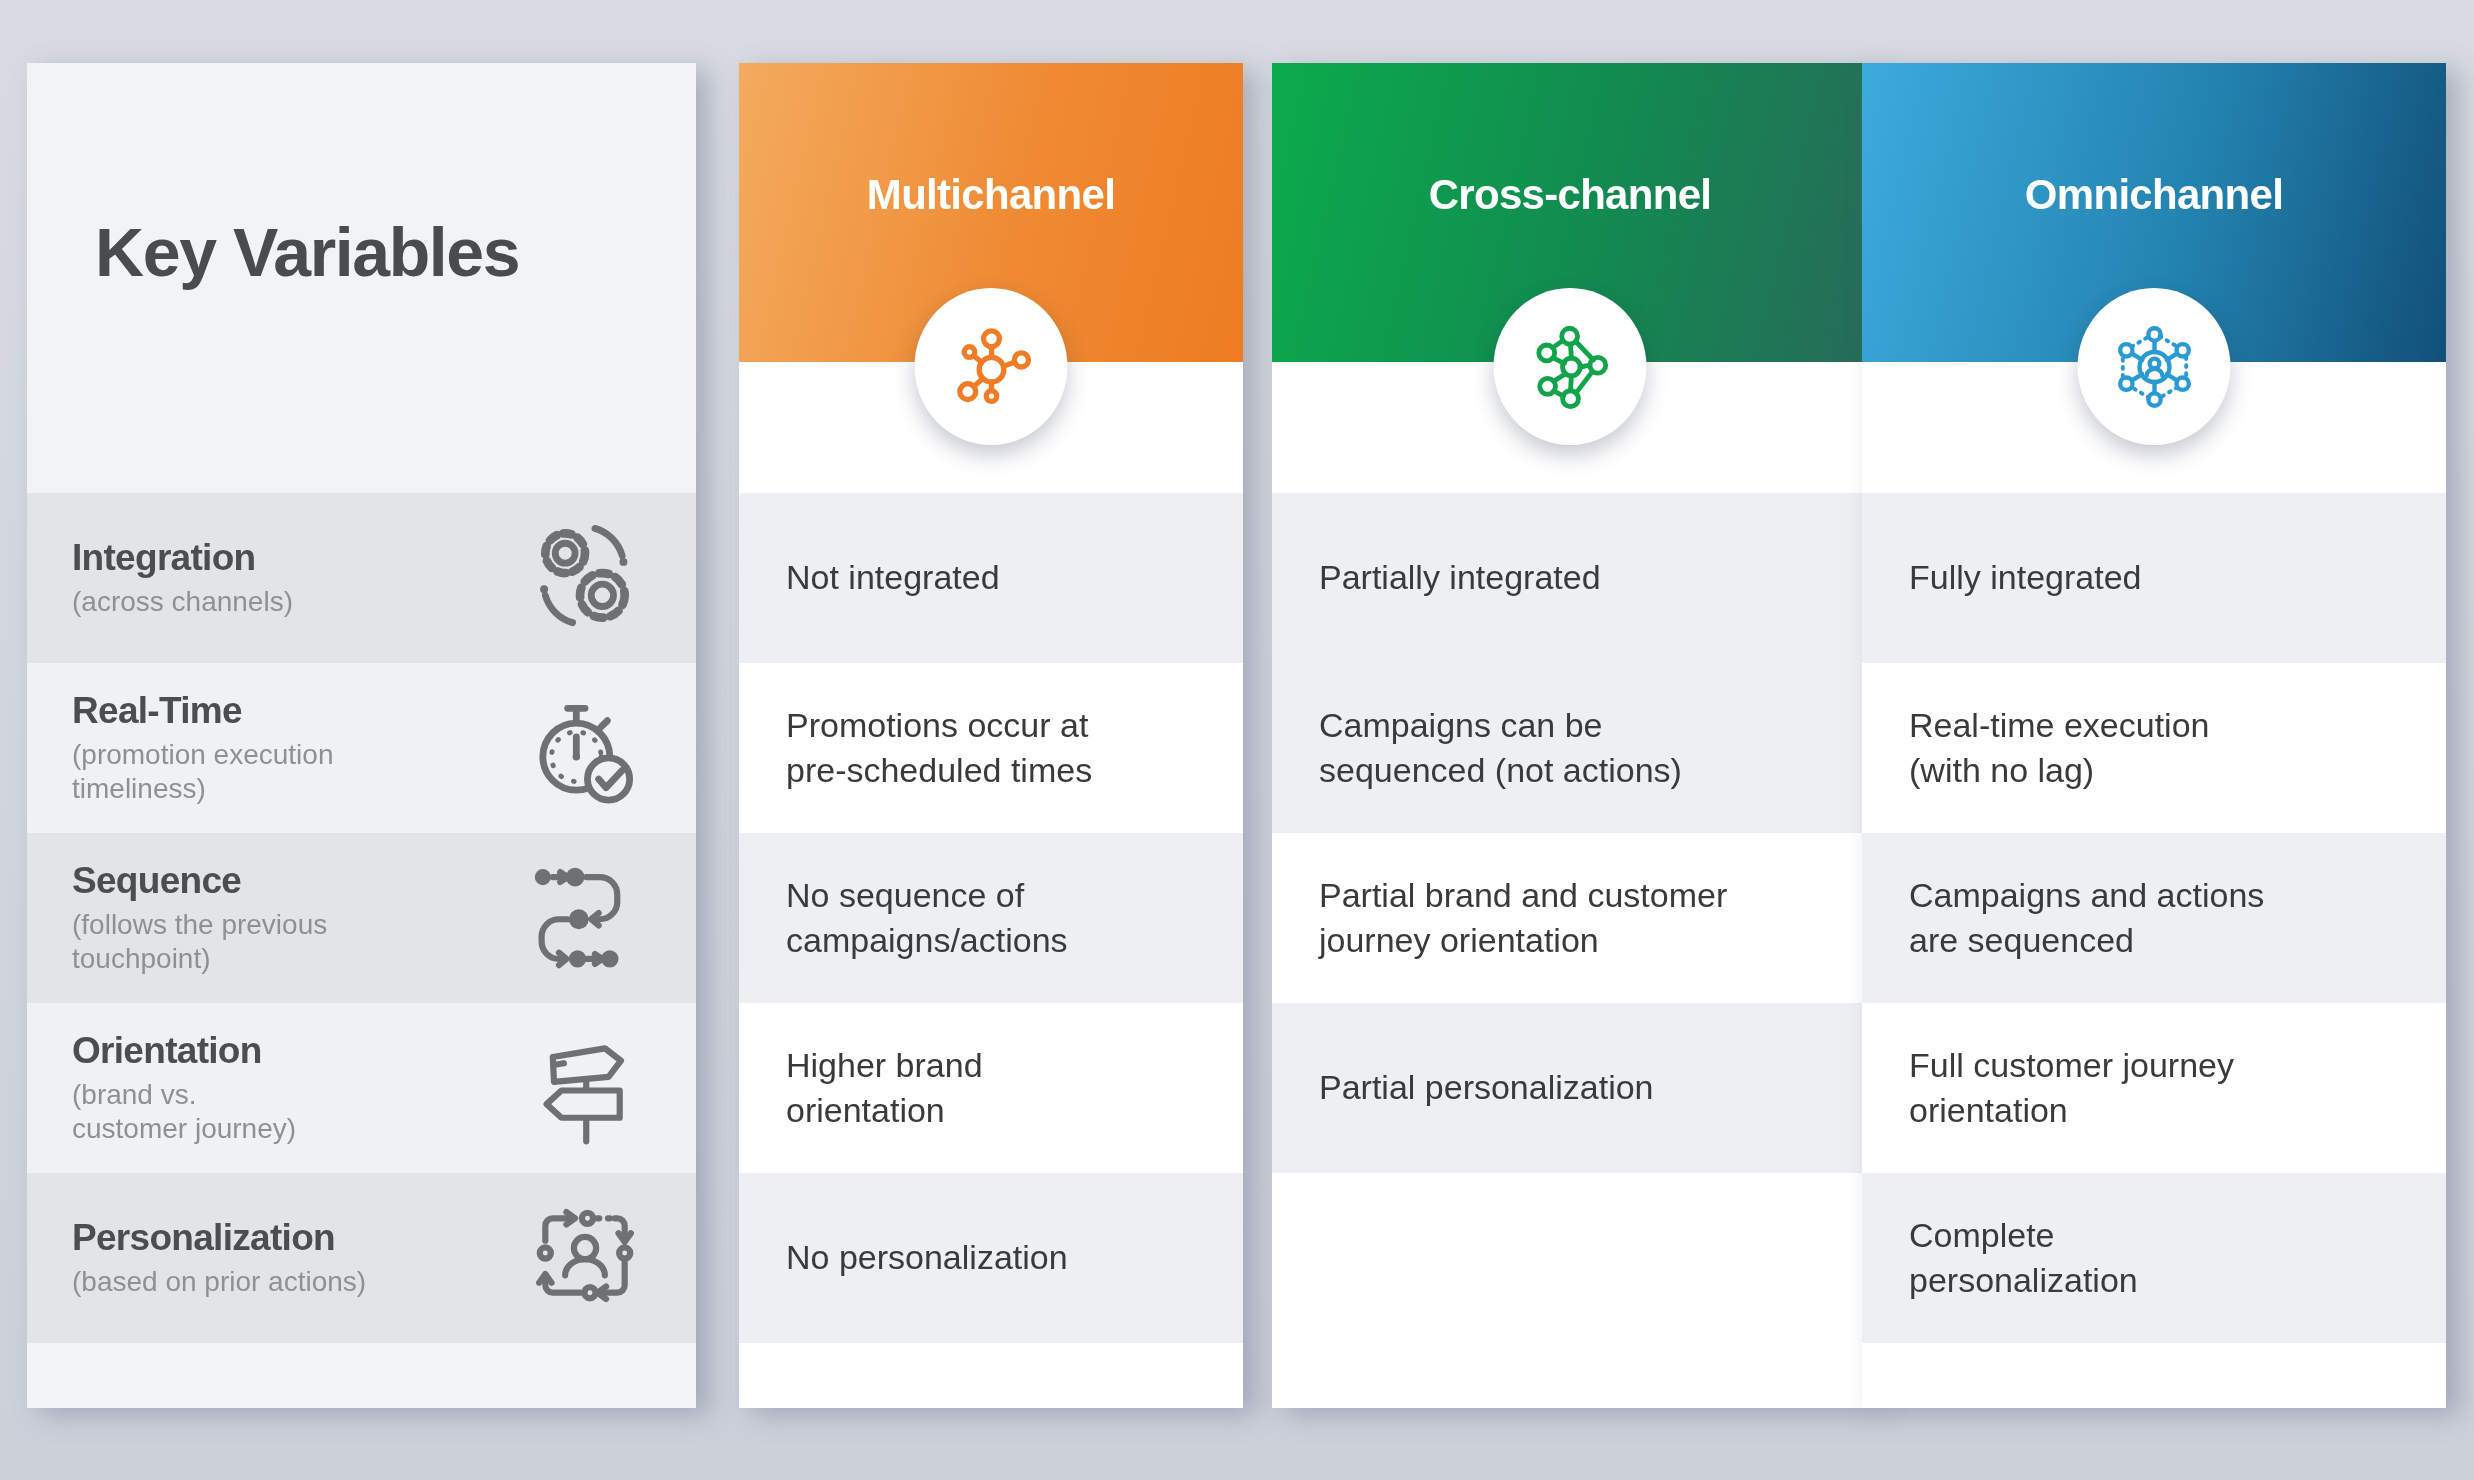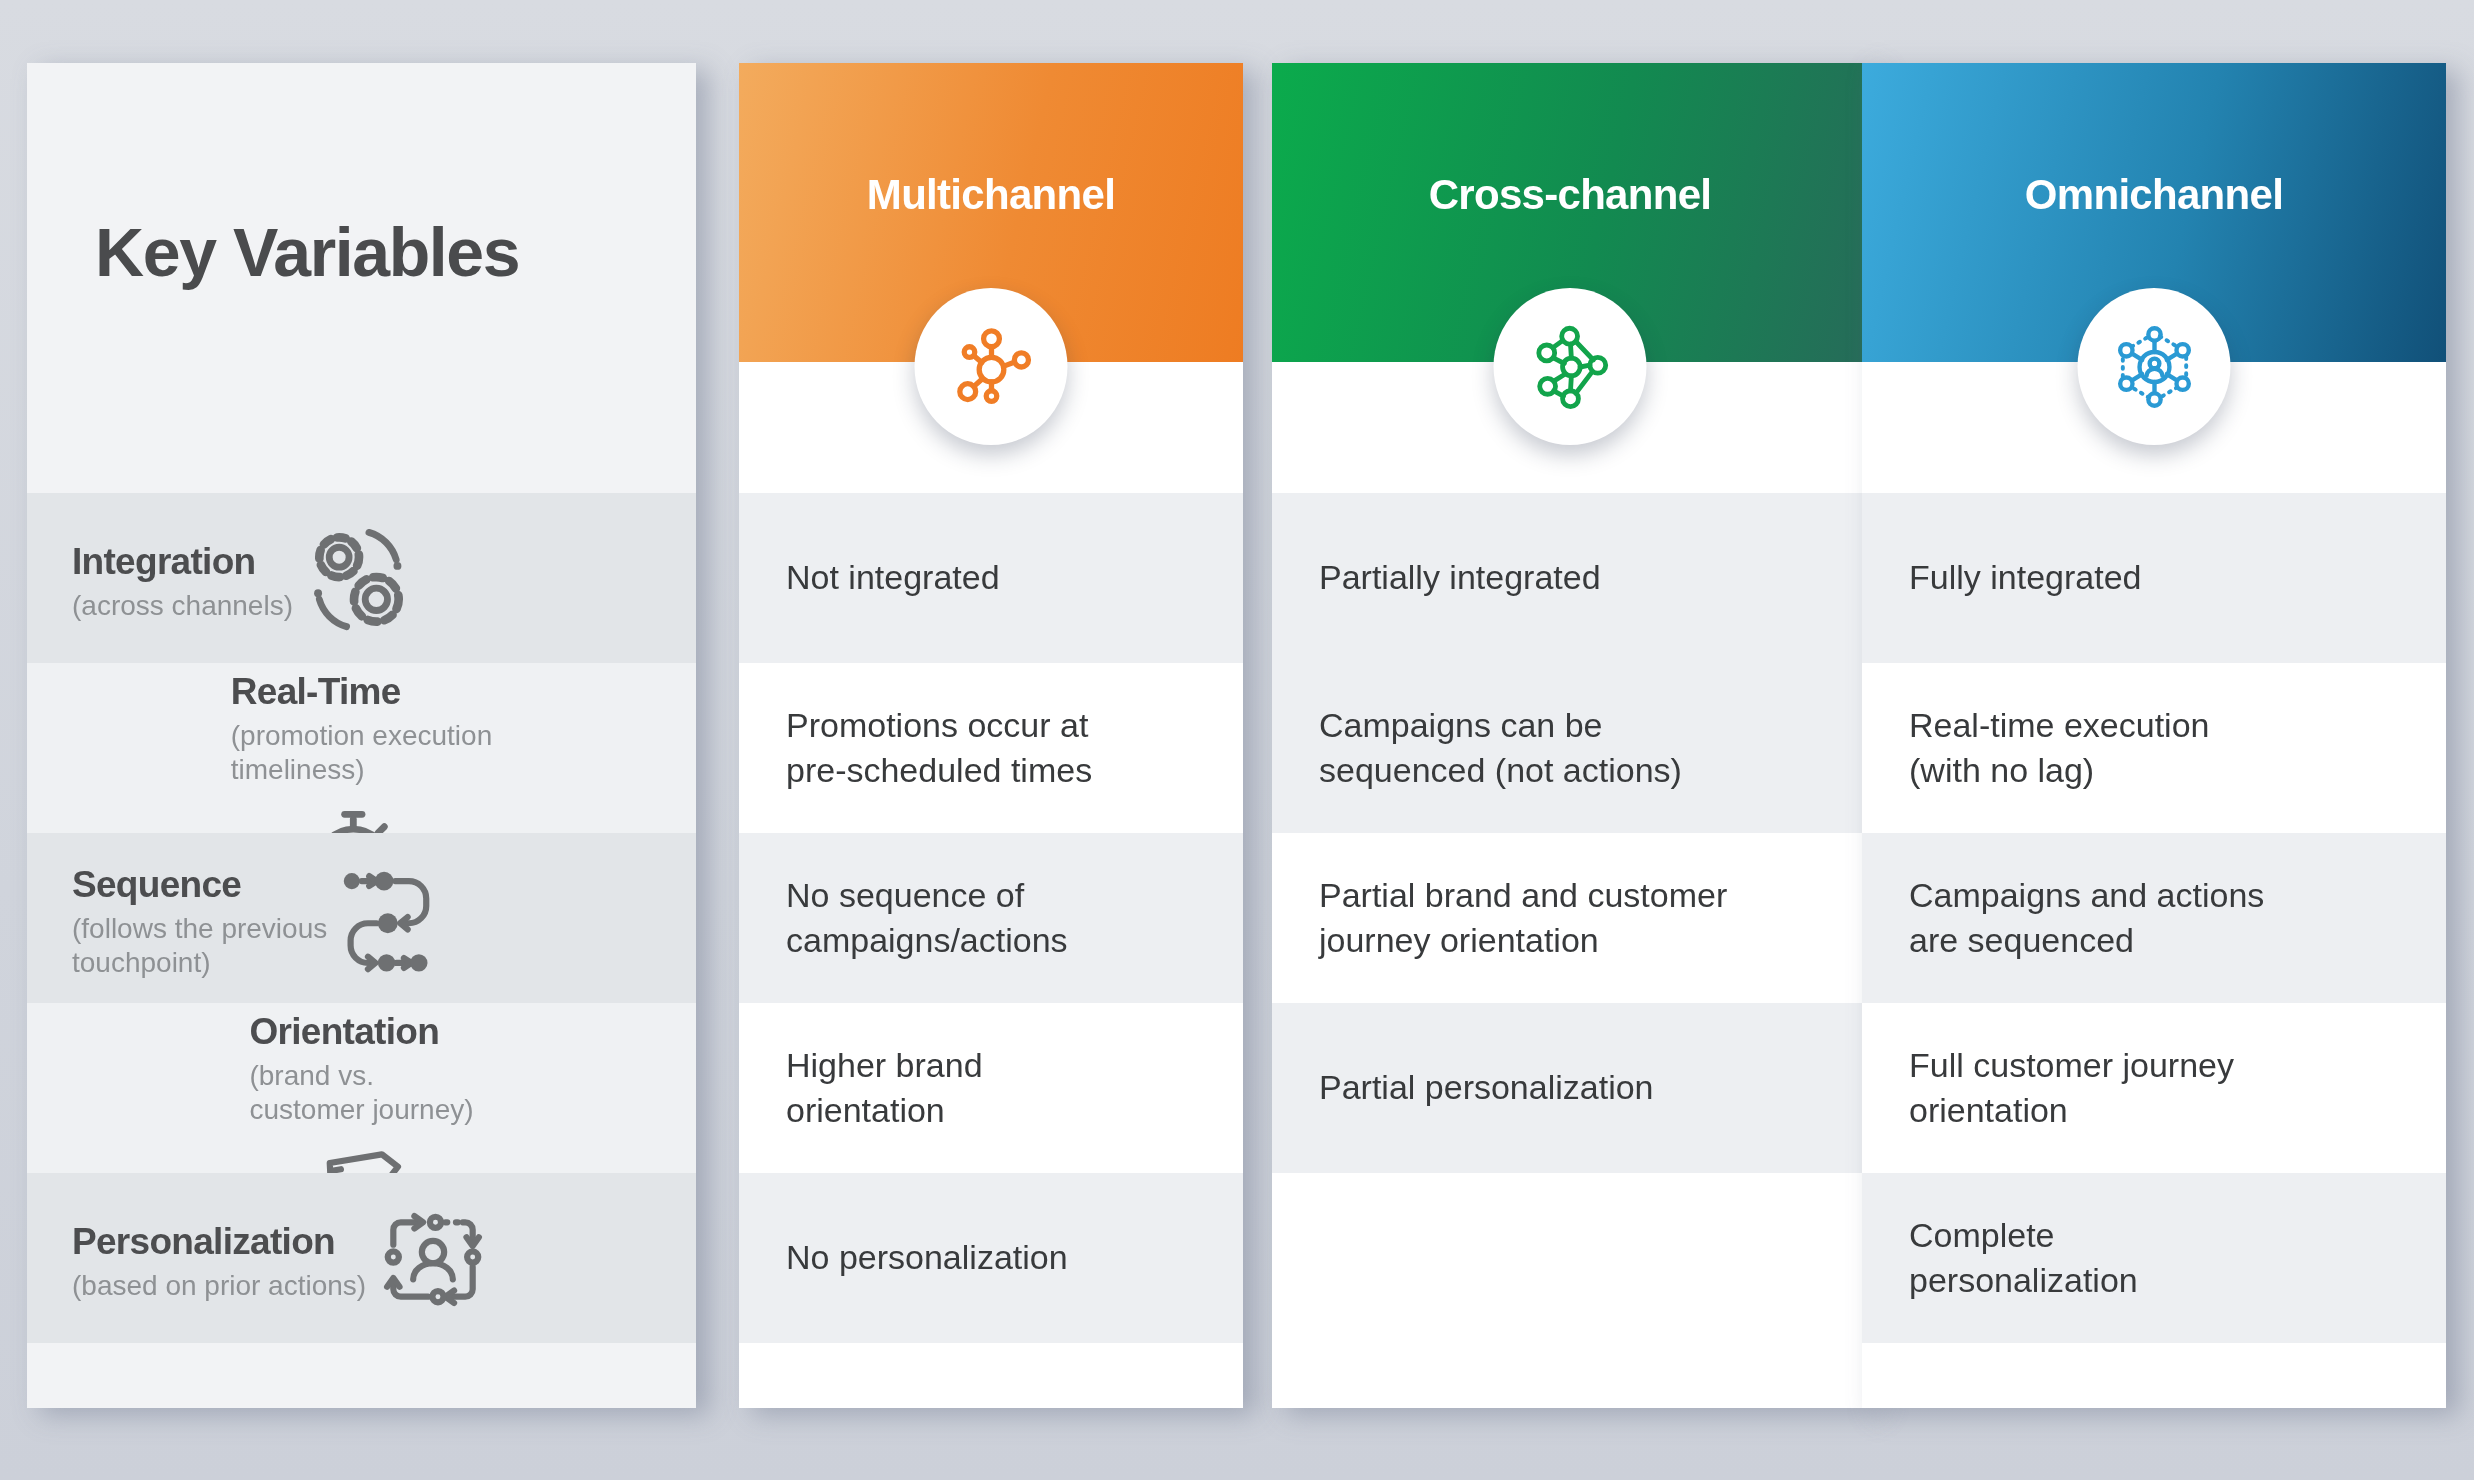--- a/index.html
+++ b/index.html
@@ -12,24 +12,24 @@
   .canvas{position:absolute;inset:0;}
   .card{
     position:absolute;top:63px;height:1345px;
     display:flex;flex-direction:column;
     box-shadow:13px 7.2px 24.5px rgba(105,115,138,.42);
   }
   
   .panel{left:27px;width:669px;background:#701a75;}
   .panel-top{height:430px;background:#f2f3f5;box-sizing:border-box;padding:150px 43px 0 68px;}
   .panel-title{font-size:68px;font-weight:bold;color:#4a4b4d;letter-spacing:-1.4px;}
-  .var-row{height:170px;display:flex;align-items:center;
-           box-sizing:border-box;padding:8px 45px 0 45px;}
+  .var-row{height:170px;display:flex;align-items:center;justify-content:space-between;
+           box-sizing:border-box;padding:0 45px 0 45px;}
   .var-row.dark{background:#e2e5e8;}
-  .var-row.light{background:#eff1f3;flex-direction:column;}
+  .var-row.light{background:#eff1f3;}
   .var-text{max-width:446px;}
   .var-name{font-size:37px;font-weight:bold;color:#4c4d4f;letter-spacing:-0.7px;}
   .var-note{font-size:28px;color:#8e9194;line-height:1.22;margin-top:5.8px;white-space:pre-line;}
   .var-icon{width:133px;height:133px;flex:0 0 auto;display:flex;align-items:center;justify-content:center;}
   .var-icon svg{width:124px;height:124px;}
   .panel-footer{flex:1;background:#f2f3f5;}
   
   .col-header{height:299px;position:relative;box-sizing:border-box;padding-top:108px;text-align:center;}
   .col-header .col-label{font-size:42px;font-weight:bold;color:#ffffff;letter-spacing:-0.7px;}
   .grad-multi{background:linear-gradient(103deg,#f3ab5d 0%,#ef8a33 55%,#ee7c22 100%);}

